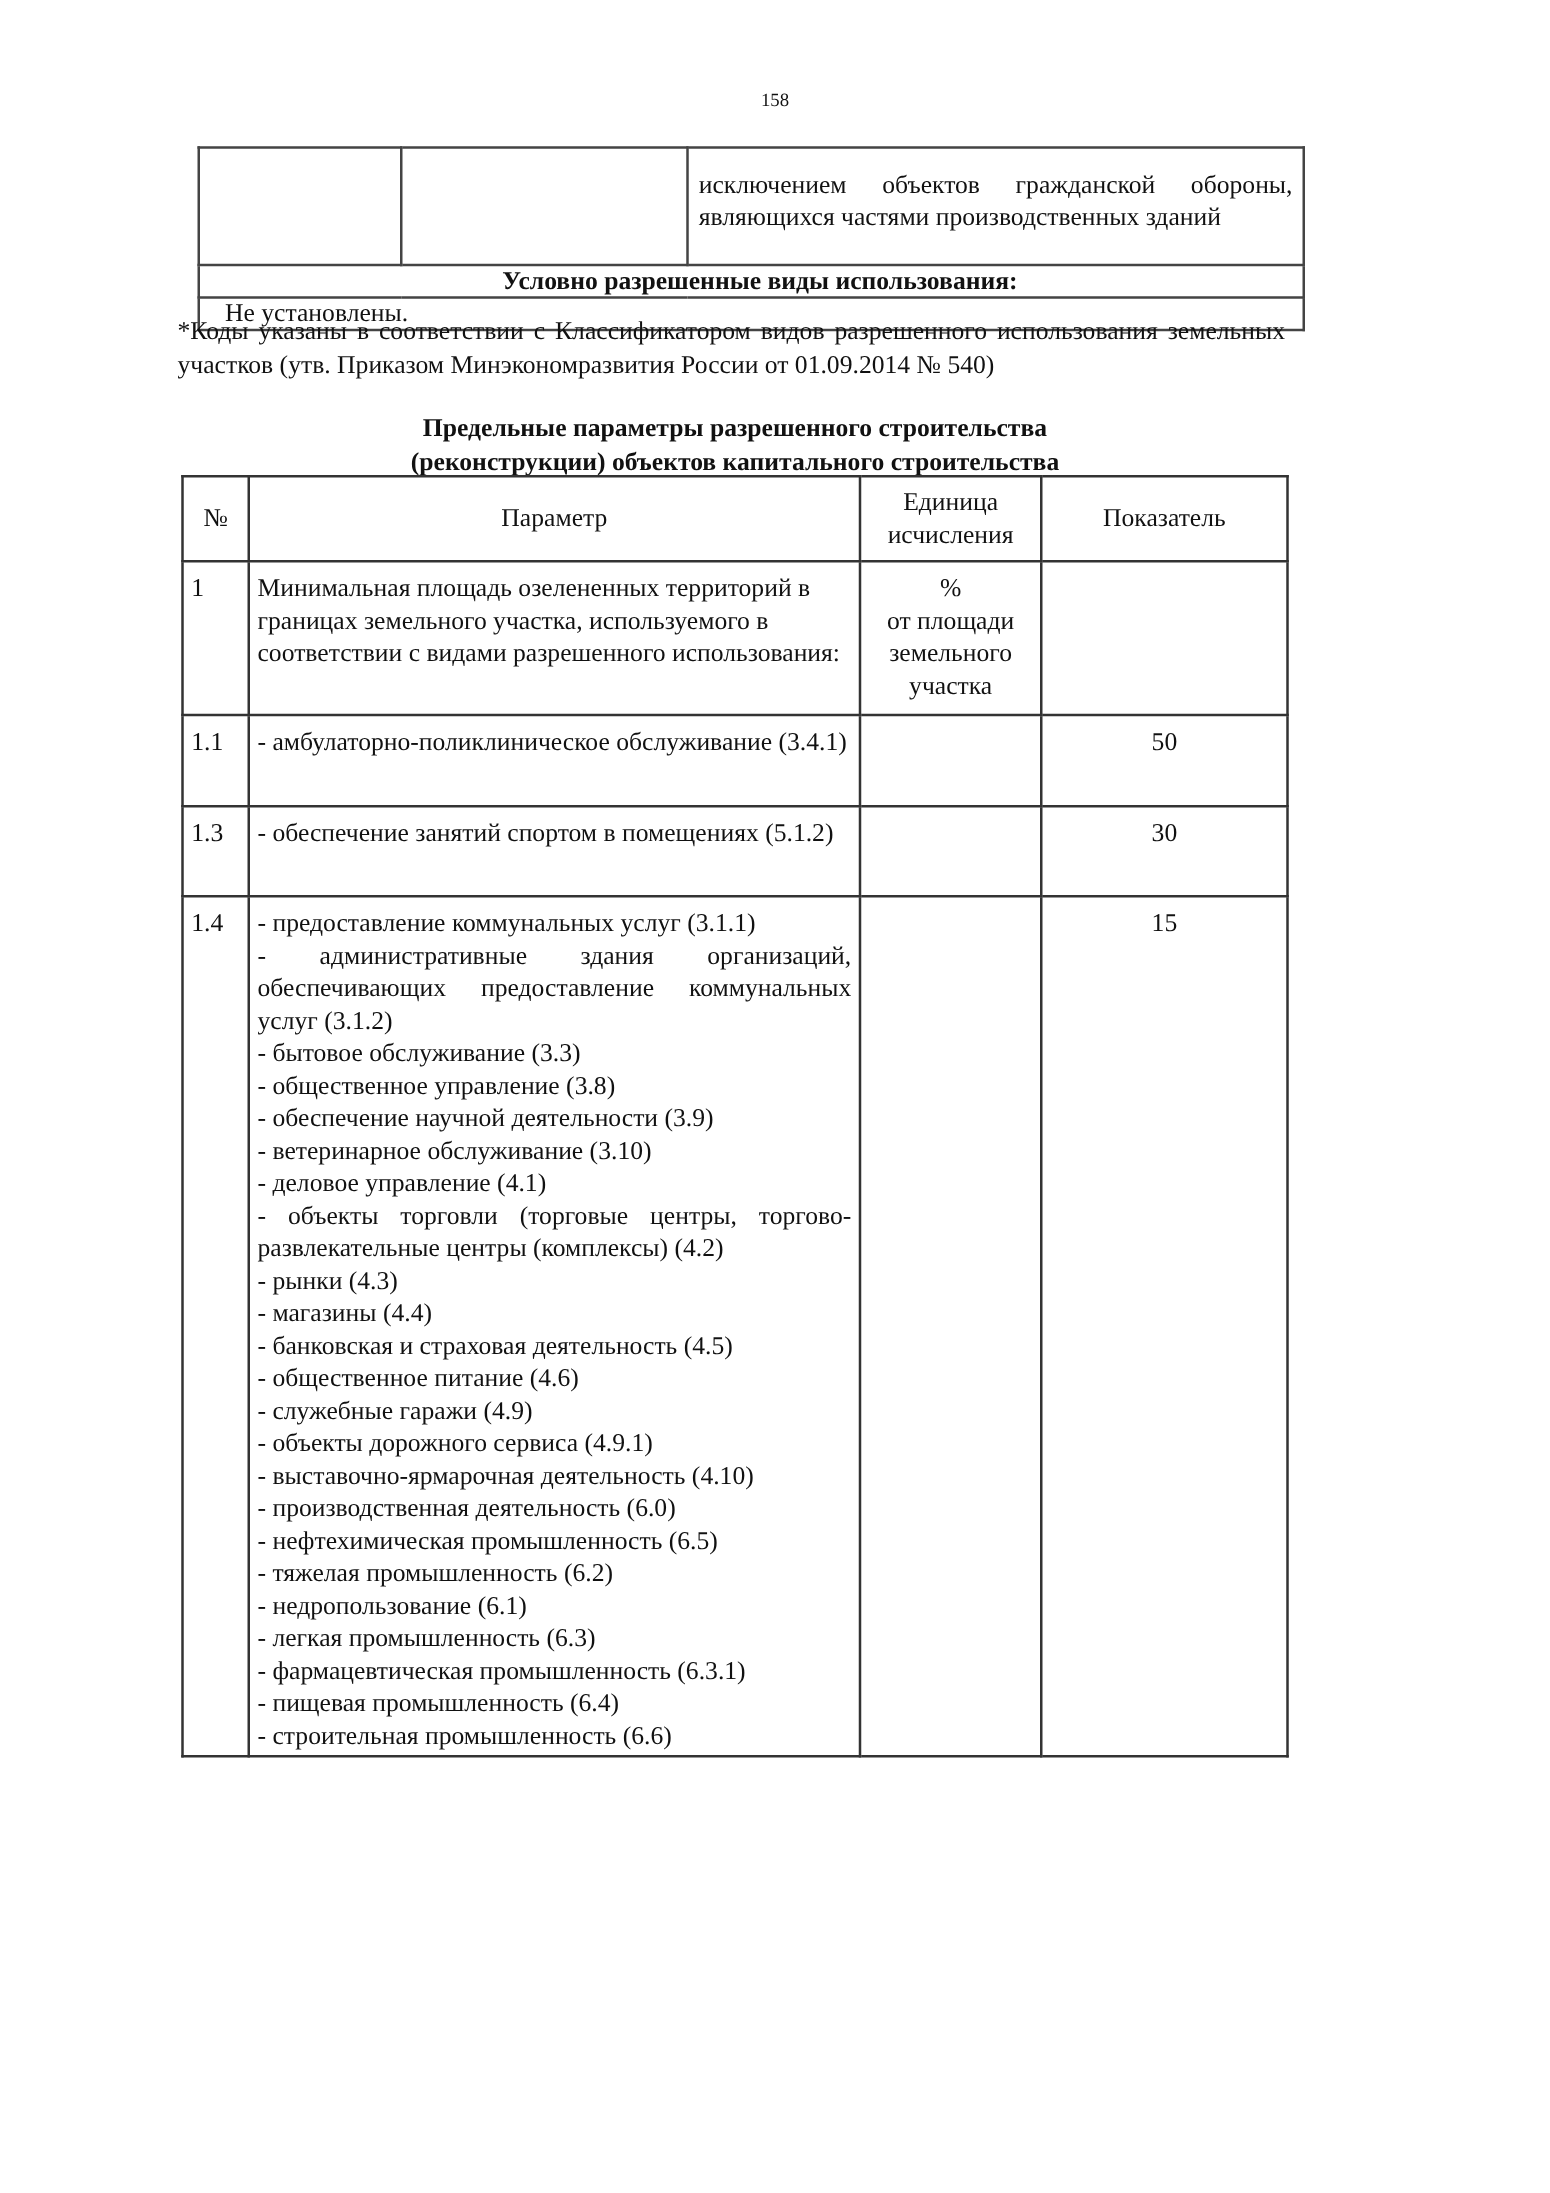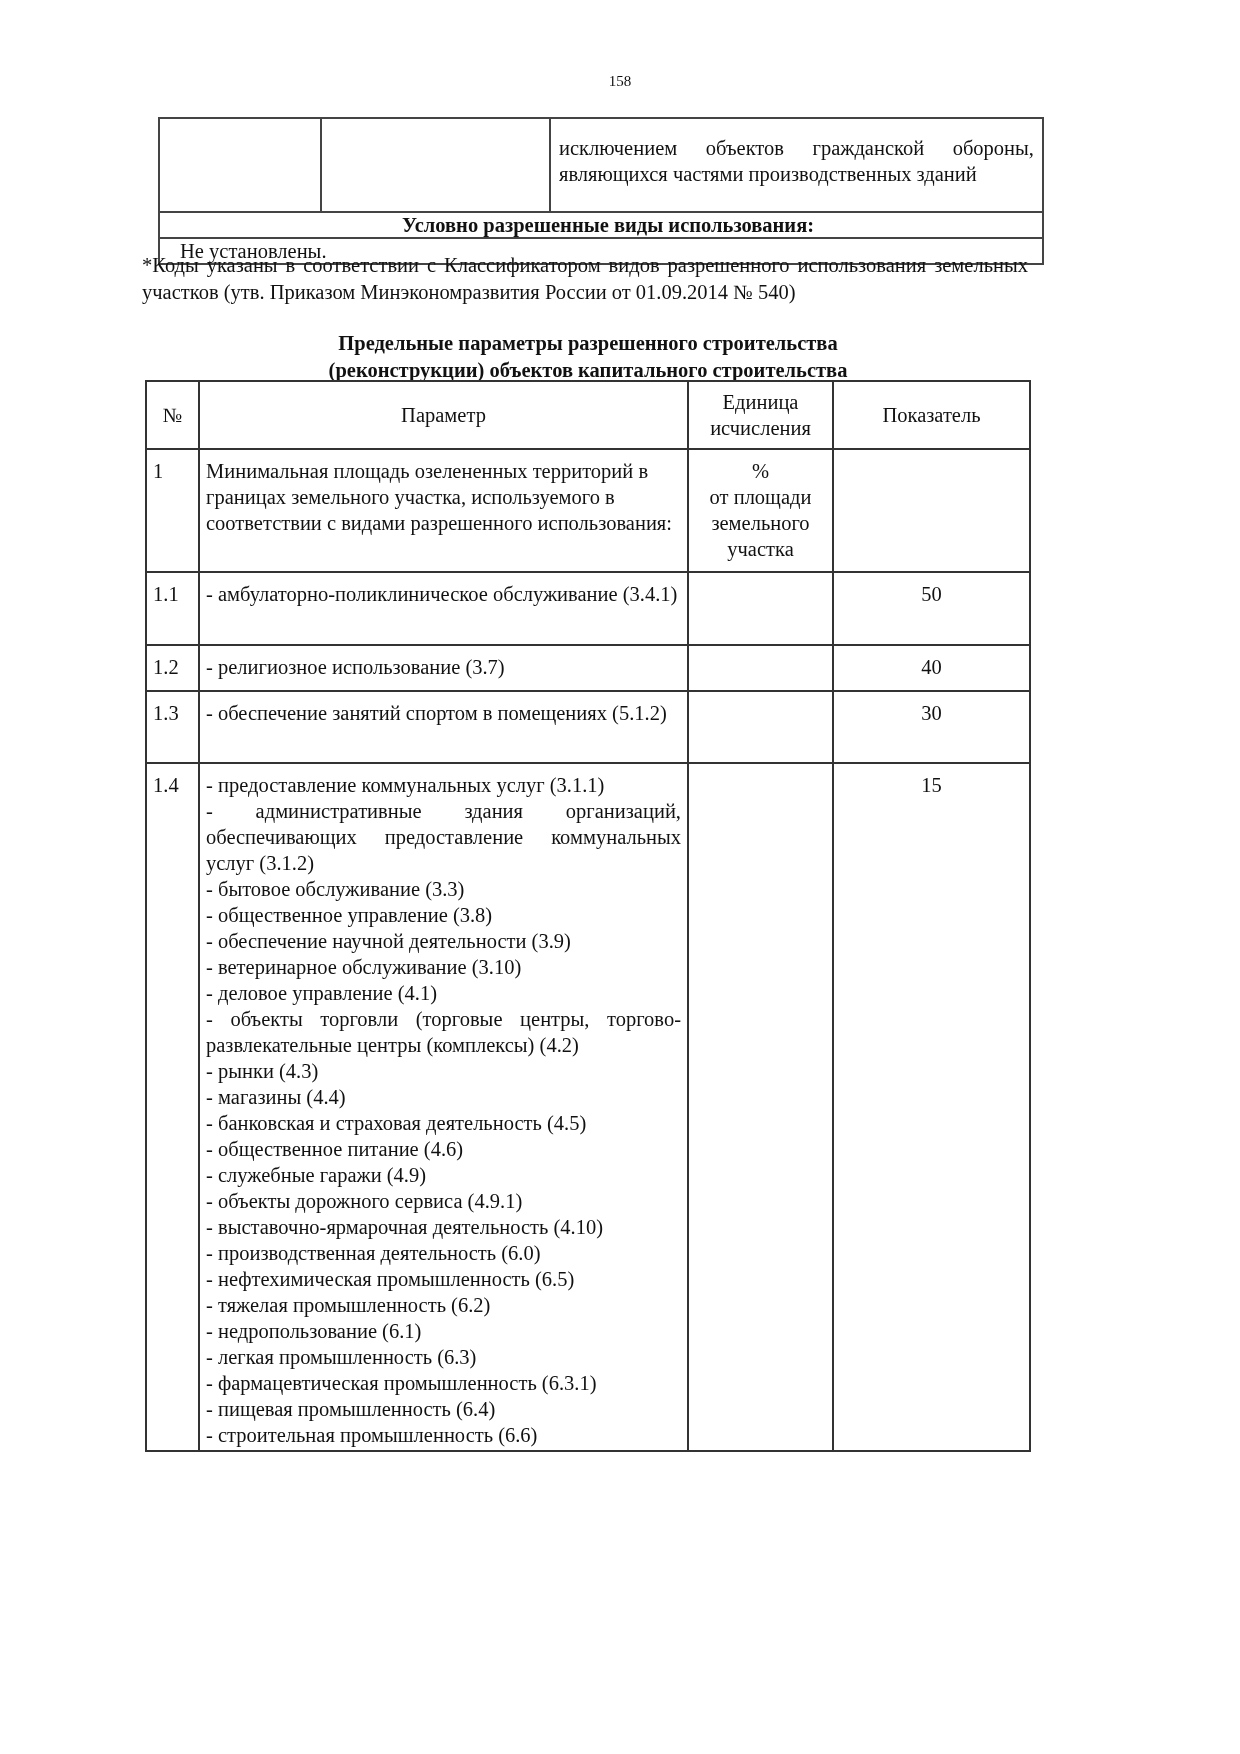--- a/index.html
+++ b/index.html
@@ -121,26 +121,20 @@
     <td class="center"></td>
   </tr>
 
   <tr class="row-11">
     <td>1.1</td>
     <td>- амбулаторно-поликлиническое обслуживание (3.4.1)</td>
     <td class="center"></td>
     <td class="center">50</td>
   </tr>
 
-  <tr class="row-12">
-    <td>1.2</td>
-    <td>- религиозное использование (3.7)</td>
-    <td class="center"></td>
-    <td class="center">40</td>
-  </tr>
 
   <tr class="row-13">
     <td>1.3</td>
     <td>- обеспечение занятий спортом в помещениях (5.1.2)</td>
     <td class="center"></td>
     <td class="center">30</td>
   </tr>
 
   <tr class="row-14">
     <td>1.4</td>

